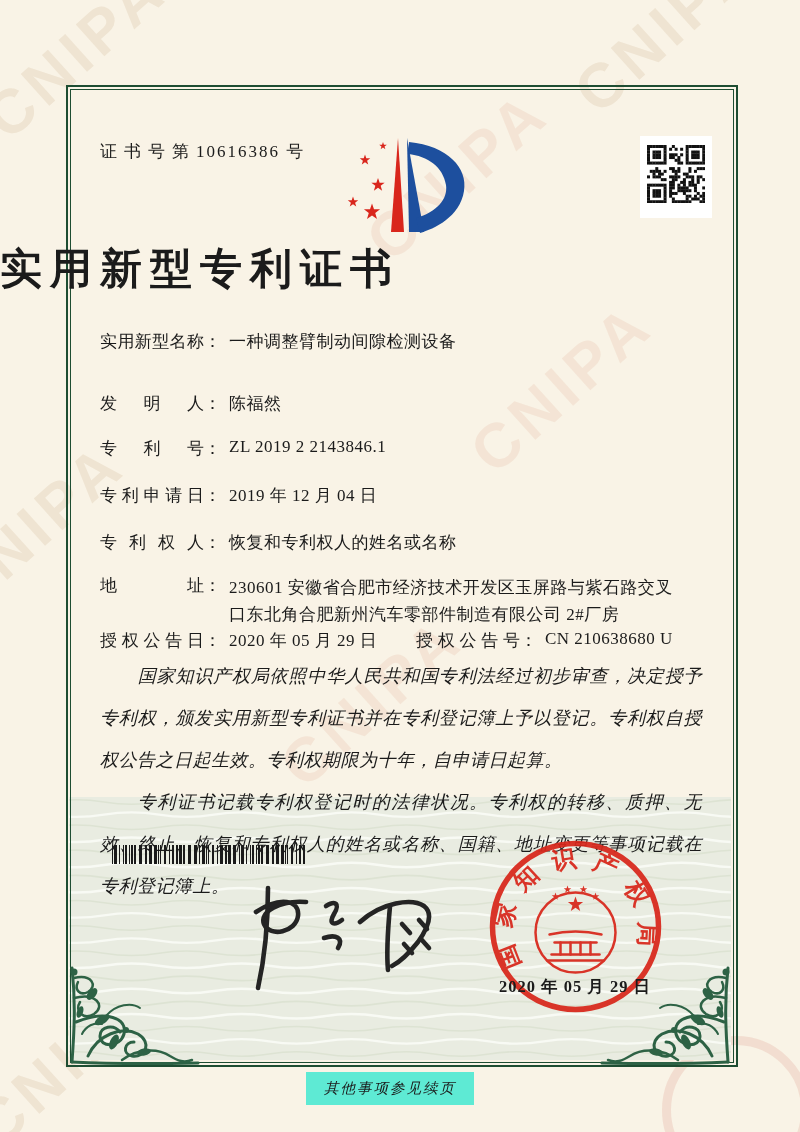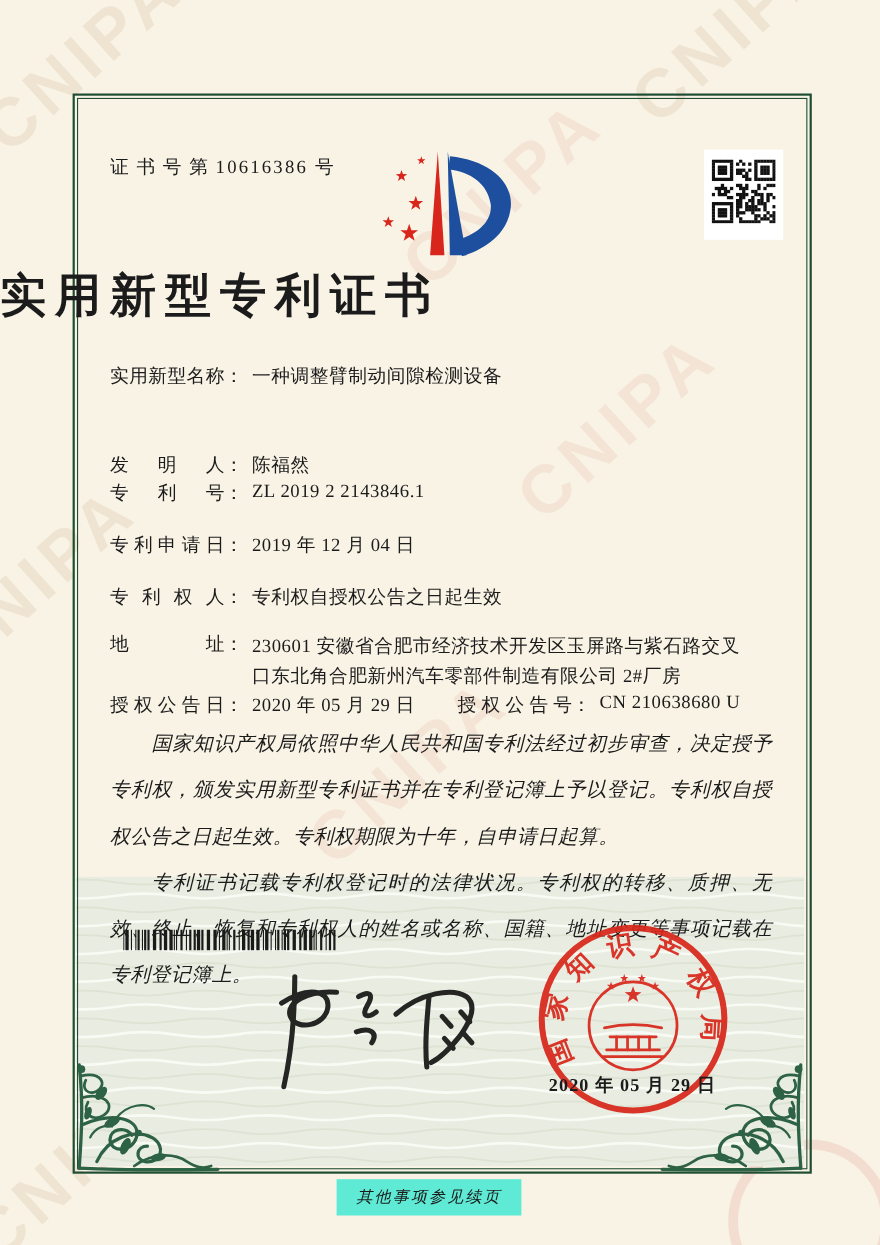--- a/index.html
+++ b/index.html
@@ -415,31 +415,31 @@
         <rect x="16.57" y="55.24" width="3" height="3" fill="#111"></rect>
       </svg>
   </div>
 
   <div class="title">实用新型专利证书</div>
 
   <div class="fields">
     <div class="frow" style="top:330px;">
       <span class="flabel">实用新型名称</span><span class="fcolon">：</span><span class="fvalue">一种调整臂制动间隙检测设备</span>
     </div>
-    <div class="frow" style="top:392px;margin-top:19px;">
+    <div class="frow" style="top:392px;">
       <span class="flabel">发明人</span><span class="fcolon">：</span><span class="fvalue">陈福然</span>
     </div>
     <div class="frow" style="top:437px;">
       <span class="flabel">专利号</span><span class="fcolon">：</span><span class="fvalue">ZL 2019 2 2143846.1</span>
     </div>
     <div class="frow" style="top:484px;">
       <span class="flabel">专利申请日</span><span class="fcolon">：</span><span class="fvalue">2019 年 12 月 04 日</span>
     </div>
     <div class="frow" style="top:531px;">
-      <span class="flabel">专利权人</span><span class="fcolon">：</span><span class="fvalue">专利权自授权公告之日起生效</span>
+      <span class="flabel">专利权人</span><span class="fcolon">：</span><span class="fvalue">恢复和专利权人的姓名或名称</span>
     </div>
     <div class="frow" style="top:574px;">
       <span class="flabel">地址</span><span class="fcolon">：</span><span class="fvalue wrap">230601 安徽省合肥市经济技术开发区玉屏路与紫石路交叉口东北角合肥新州汽车零部件制造有限公司 2#厂房</span>
     </div>
     <div class="frow" style="top:629px;">
       <span class="flabel">授权公告日</span><span class="fcolon">：</span><span class="fvalue">2020 年 05 月 29 日</span>
       <span class="grantno">
         <span class="glabel">授权公告号</span><span>：</span><span class="fvalue">CN 210638680 U</span>
       </span>
     </div>

